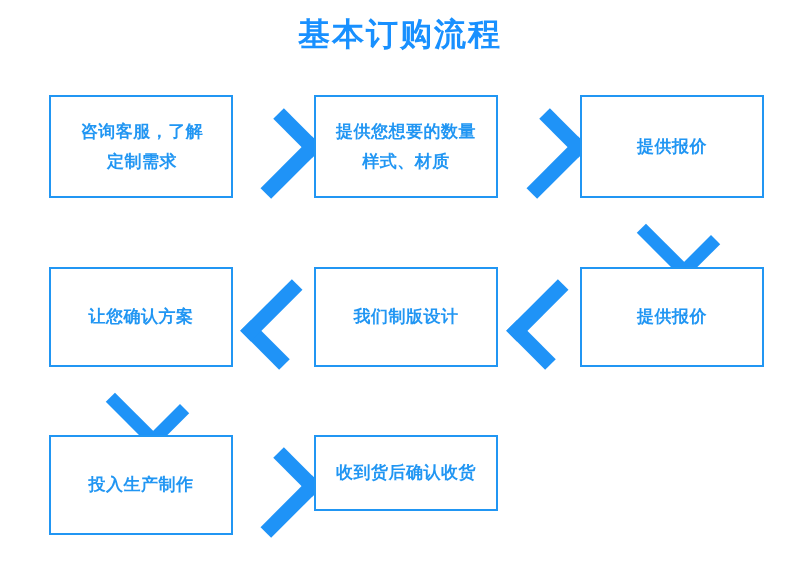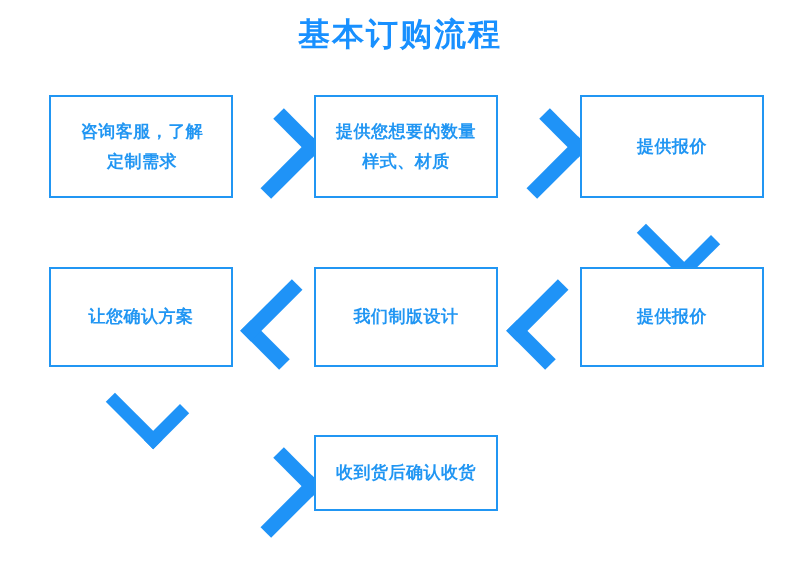--- a/index.html
+++ b/index.html
@@ -131,20 +131,23 @@
     </div>
 
   <div class="node" style="left:49px; top:267px; width:184px; height:100px;">
     <span class="node-text">让您确认方案</span>
   </div>
 
   <div class="chev chev-down" style="left:114px; top:382px; width:54px; height:38px;">
       <i></i>
     </div>
 
+  <div class="node" style="left:49px; top:435px; width:184px; height:100px;">
+    <span class="node-text">投入生产制作</span>
+  </div>
 
   <div class="chev chev-right" style="left:250px; top:456px; width:40px; height:58px;">
       <i></i>
     </div>
 
   <div class="node" style="left:314px; top:435px; width:184px; height:76px;">
     <span class="node-text">收到货后确认收货</span>
   </div>
 
 </div>

